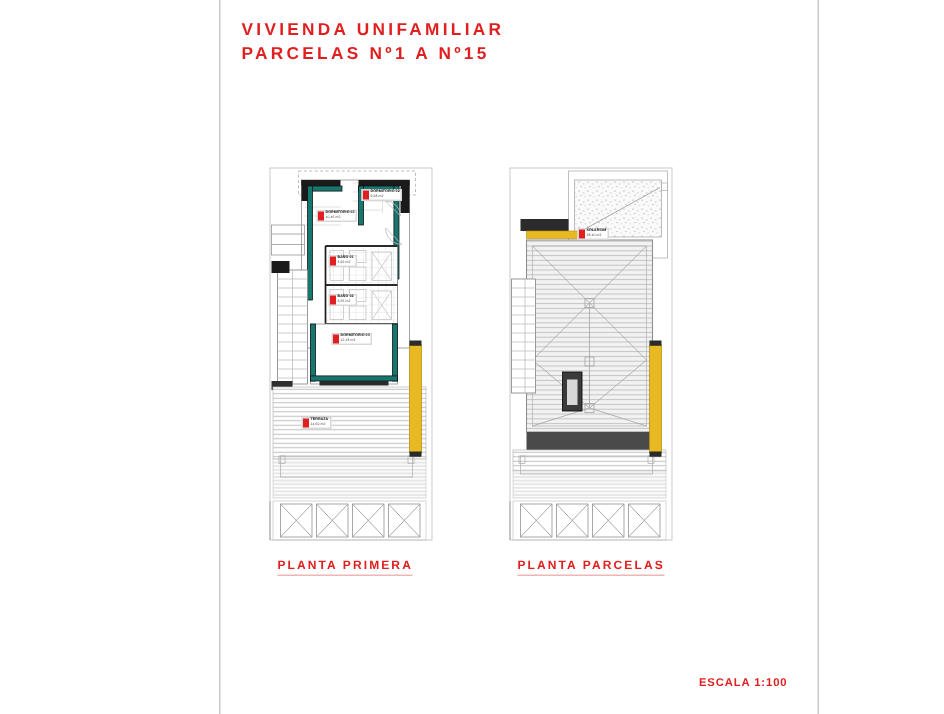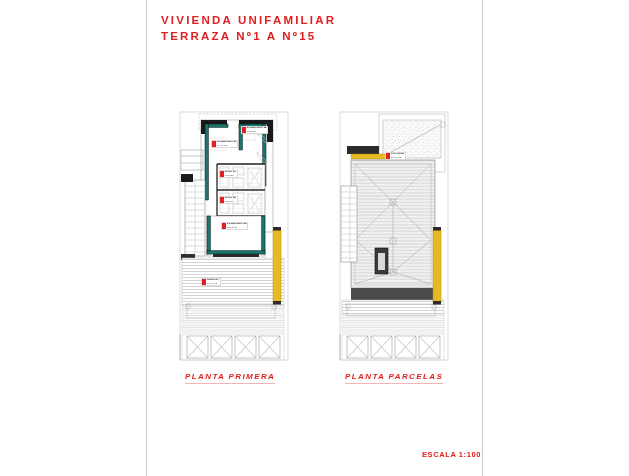--- a/index.html
+++ b/index.html
@@ -6,21 +6,21 @@
   body{
     width:629px;height:476px;
     background:#ffffff;
     font-family:"Liberation Sans", sans-serif;
     overflow:hidden;
     position:relative;
   }
   #sheet{
     position:absolute;
     left:146px; top:0px;
-    width:337px; height:476px;
+    width:400px; height:476px;
     background:#ffffff;
     border-left:1px solid #c9c9c9;
     border-right:1px solid #c9c9c9;
     box-sizing:border-box;
   }
   .sheet-top-rule{position:absolute;left:146px;top:0;width:337px;height:2px;background:#8a8a8a;}
   .sheet-bot-rule{position:absolute;left:146px;top:474px;width:337px;height:2px;background:#8a8a8a;}
 
   
   #title{
@@ -37,28 +37,27 @@
   
   .caption{
     position:absolute;
     color:#e02020;
     font-size:8px;
     font-weight:bold;
     letter-spacing:1.4px;
     white-space:nowrap;
     border-bottom:1px solid #f0b6b6;
     padding-bottom:2px;
-    font-style:italic;
   }
   #cap-left{left:38px; top:372px;}
   #cap-right{left:198px; top:372px;}
 
   #scale{
     position:absolute;
-    right:1px; top:450px;
+    right:20px; top:450px;
     color:#e02020;
     font-size:7.5px;
     font-weight:bold;
     letter-spacing:0.6px;
     white-space:nowrap;
   }
 
   
   .plan{position:absolute;}
   #plan-left{left:30px; top:108px; width:115px; height:256px;}
@@ -88,21 +87,21 @@
 </head>
 <body>
 
 <div class="sheet-top-rule"></div>
 <div class="sheet-bot-rule"></div>
 
 <div id="sheet">
 
   <div id="title">
     <div>VIVIENDA UNIFAMILIAR</div>
-    <div>TERRAZA Nº1 A Nº15</div>
+    <div>PARCELAS Nº1 A Nº15</div>
   </div>
 
   <div class="plan" id="plan-left">
     <svg width="115" height="256" viewBox="0 0 115 256" xmlns="http://www.w3.org/2000/svg">
       <defs>
         <pattern id="hatchH" width="4" height="3" patternUnits="userSpaceOnUse">
           <rect width="4" height="3" fill="#ffffff"></rect>
           <line x1="0" y1="1.5" x2="4" y2="1.5" stroke="#c2c2c2" stroke-width="0.7"></line>
         </pattern>
         <pattern id="hatchH2" width="4" height="2.4" patternUnits="userSpaceOnUse">

